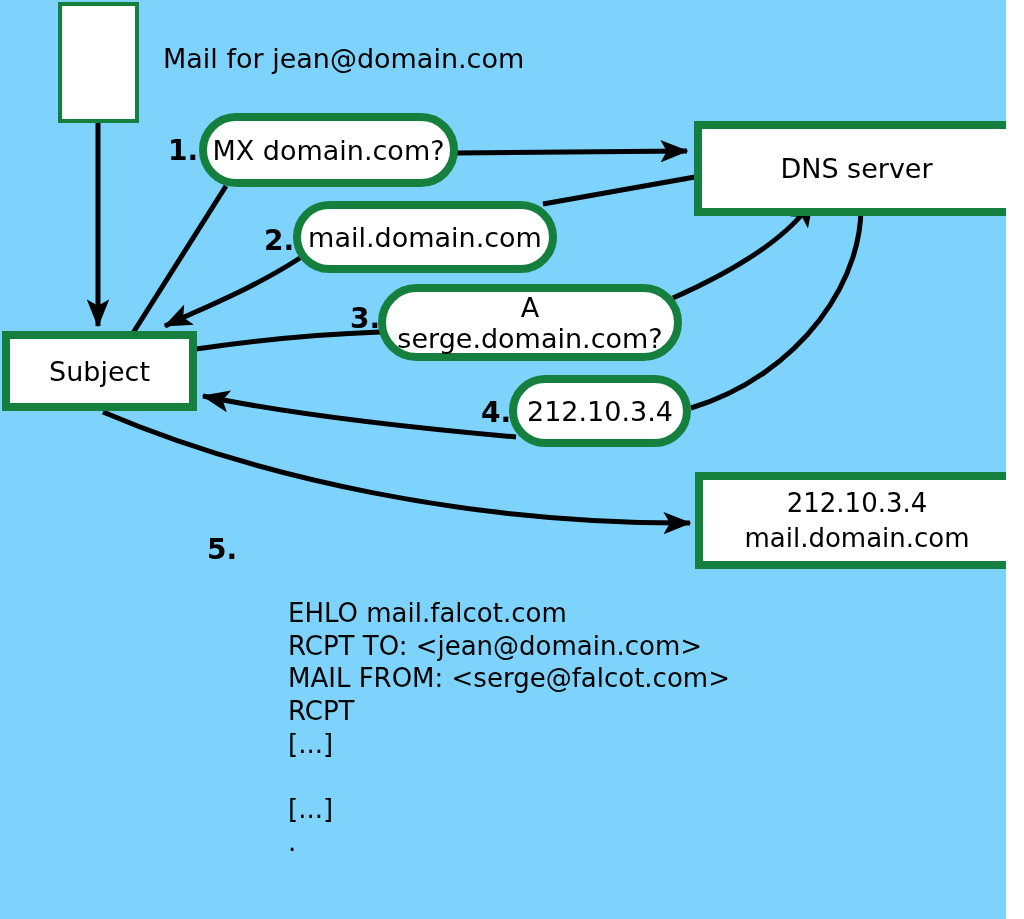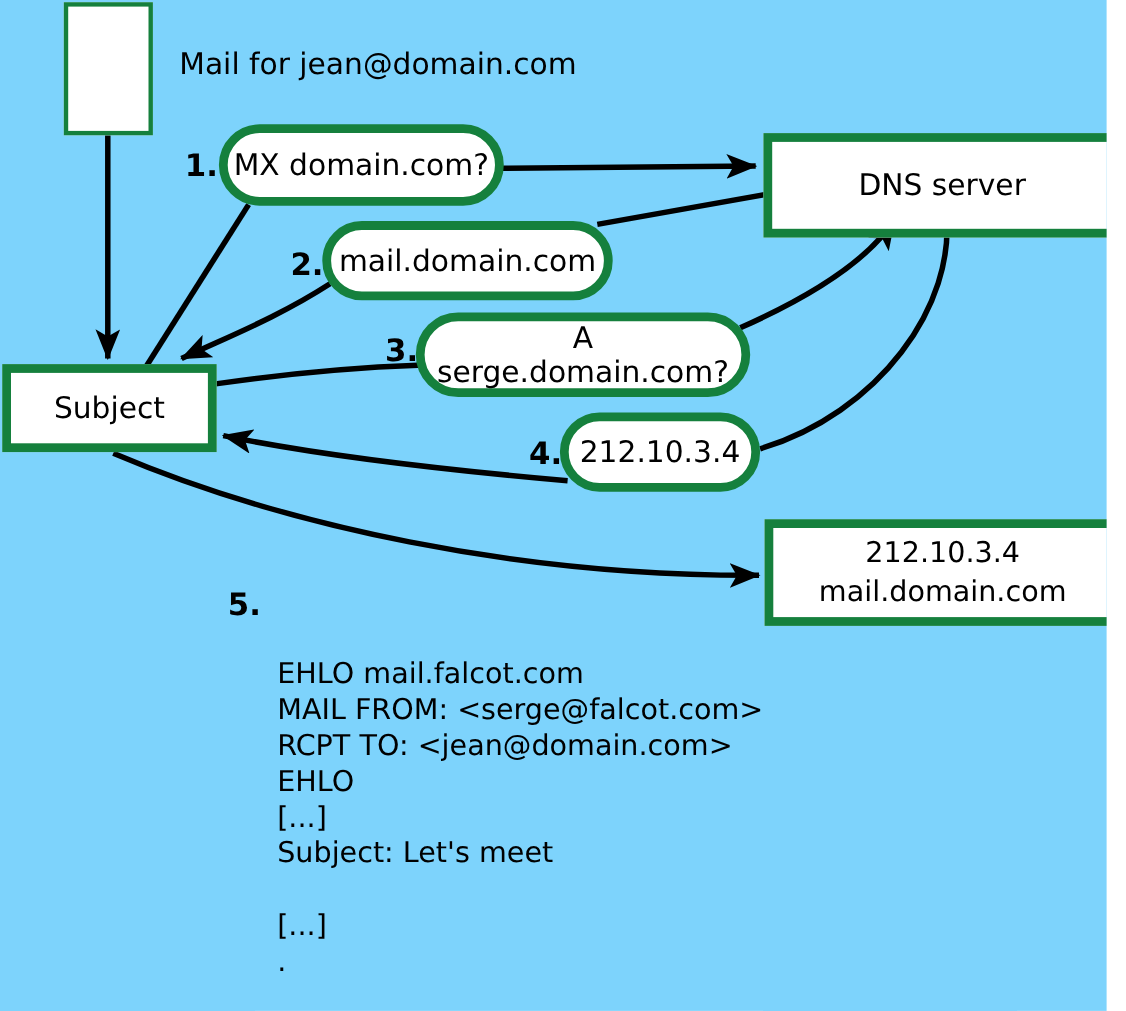--- a/index.html
+++ b/index.html
@@ -48,21 +48,21 @@
   }
   .step5-row .num5 { font-weight: bold; font-size: 28px; line-height: 33px; }
   .step5-row .lbl5 { font-size: 26px; line-height: 33px; }
   .mailserver { flex-direction: column; line-height: 35px; font-size: 26px; }
   .smtp {
     position: absolute;
     left: 252px;
     top: 597px;
     font-size: 26px;
   }
-  .smtp-line { height: 32.7px; line-height: 32.7px; white-space: nowrap; }
+  .smtp-line { height: 32.7px; line-height: 32.7px; white-space: nowrap; margin-left: 36px; }
 </style>
 </head>
 <body>
 
 <div class="canvas">
 
   <svg class="wires" viewBox="0 0 1024 919" xmlns="http://www.w3.org/2000/svg">
     <defs>
       <marker id="ah" viewBox="0 0 10 8" refX="9.5" refY="4" markerWidth="28" markerHeight="22.4" orient="auto" markerUnits="userSpaceOnUse">
         <path d="M 0 0 L 10 4 L 0 8 L 2.3 4 Z" fill="#000"></path>
@@ -118,23 +118,22 @@
     <span>212.10.3.4</span>
   </div>
   <div class="num" style="left:481px; top:396px;">4.</div>
 
   <div class="step5-row" style="left:207px; top:533px;">
     <span class="num5">5.</span>
   </div>
 
   <div class="smtp">
     <div class="smtp-line">EHLO mail.falcot.com</div>
+    <div class="smtp-line">RCPT TO: &lt;jean@domain.com&gt;</div>
     <div class="smtp-line">MAIL FROM: &lt;serge@falcot.com&gt;</div>
-    <div class="smtp-line">RCPT TO: &lt;jean@domain.com&gt;</div>
-    <div class="smtp-line">EHLO</div>
+    <div class="smtp-line">RCPT</div>
     <div class="smtp-line">[...]</div>
-    <div class="smtp-line">Subject: Let's meet</div>
     <div class="smtp-line"></div>
     <div class="smtp-line">[...]</div>
     <div class="smtp-line">.</div>
   </div>
 
 </div>
 
 </body></html>

